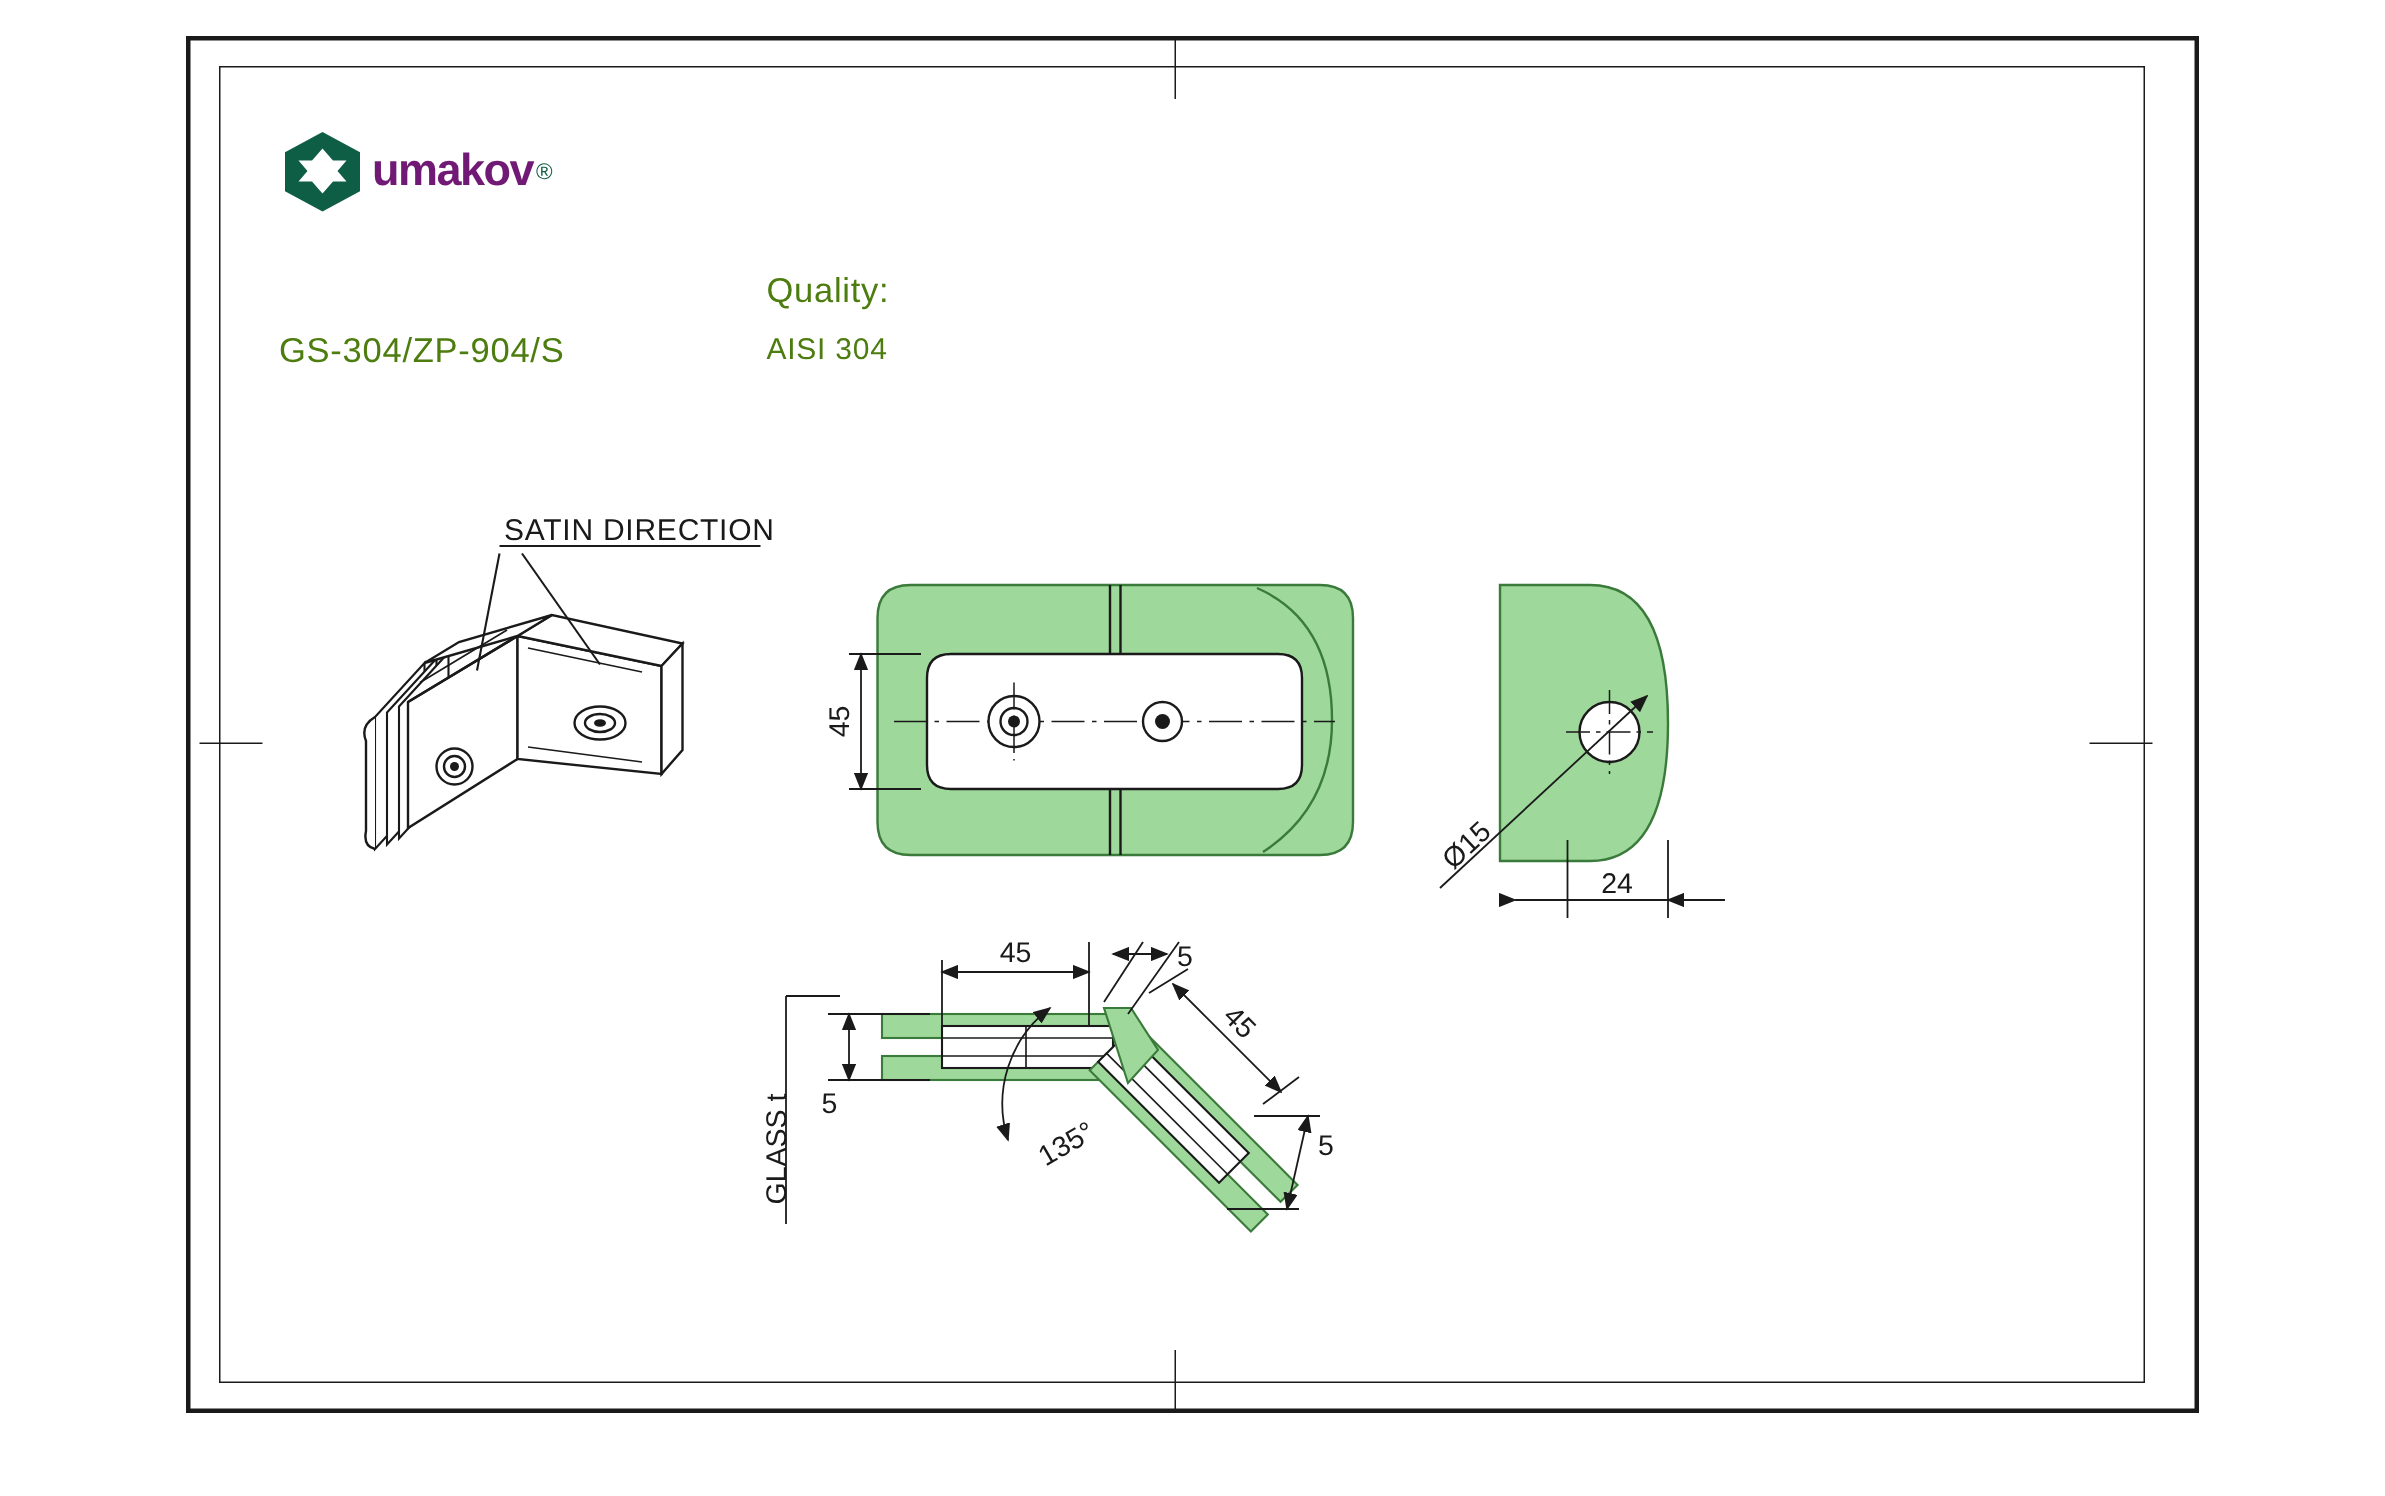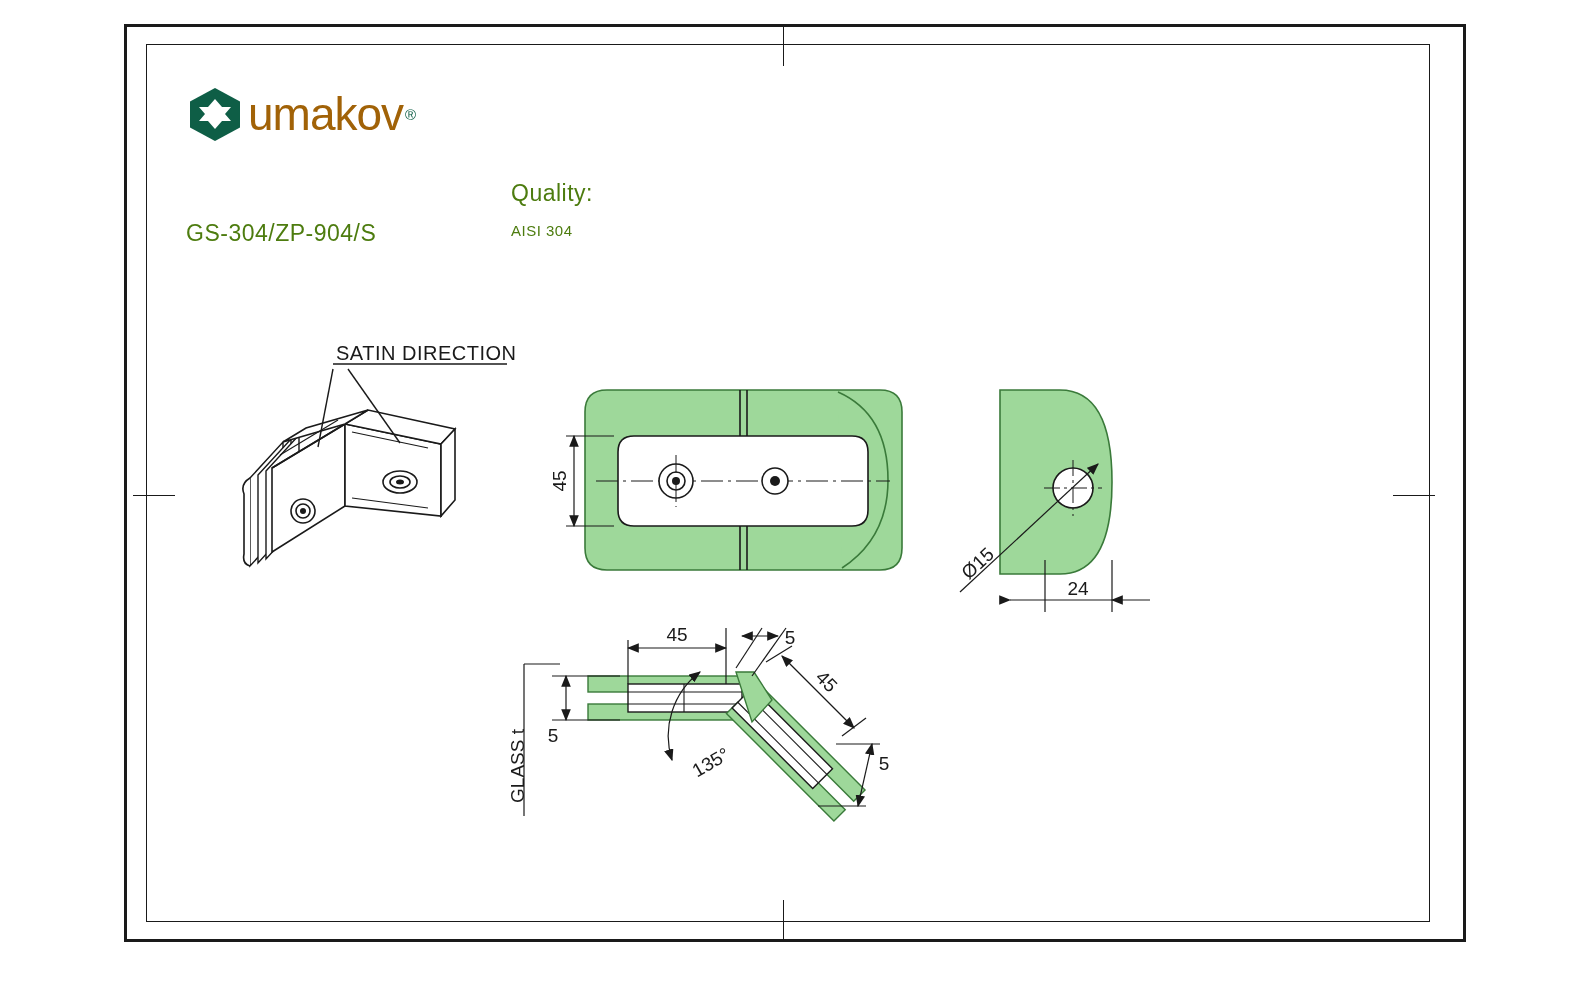--- a/index.html
+++ b/index.html
@@ -48,23 +48,23 @@
   
   #logo {
     position: absolute;
     left: 186px;
     top: 86px;
     display: flex;
     align-items: center;
   }
   #logo .mark { width: 58px; height: 56px; }
   #logo .wordmark {
-    font-size: 46px;
-    font-weight: normal;
-    color: #a16207;
+    font-size: 30px;
+    font-weight: bold;
+    color: #701a75;
     letter-spacing: -1px;
     line-height: 1;
     margin-left: 4px;
   }
   #logo .reg-sup {
     font-size: 15px;
     color: #0e5e46;
     vertical-align: super;
     margin-left: 2px;
     font-weight: normal;
@@ -72,21 +72,21 @@
 
   .meta-text {
     position: absolute;
     color: #4d7c0f;
     font-size: 21px;
     letter-spacing: .5px;
     white-space: nowrap;
   }
   #product-code { left: 186px; top: 220px; font-size: 23px; }
   #quality-label { left: 511px; top: 180px; font-size: 23px; }
-  #quality-value { left: 511px; top: 222px; font-size: 15px; }
+  #quality-value { left: 511px; top: 222px; font-size: 20px; }
 
   svg.draw {
     position: absolute;
     left: 0;
     top: 0;
     width: 1590px;
     height: 997px;
     pointer-events: none;
   }
   .dimtext {

